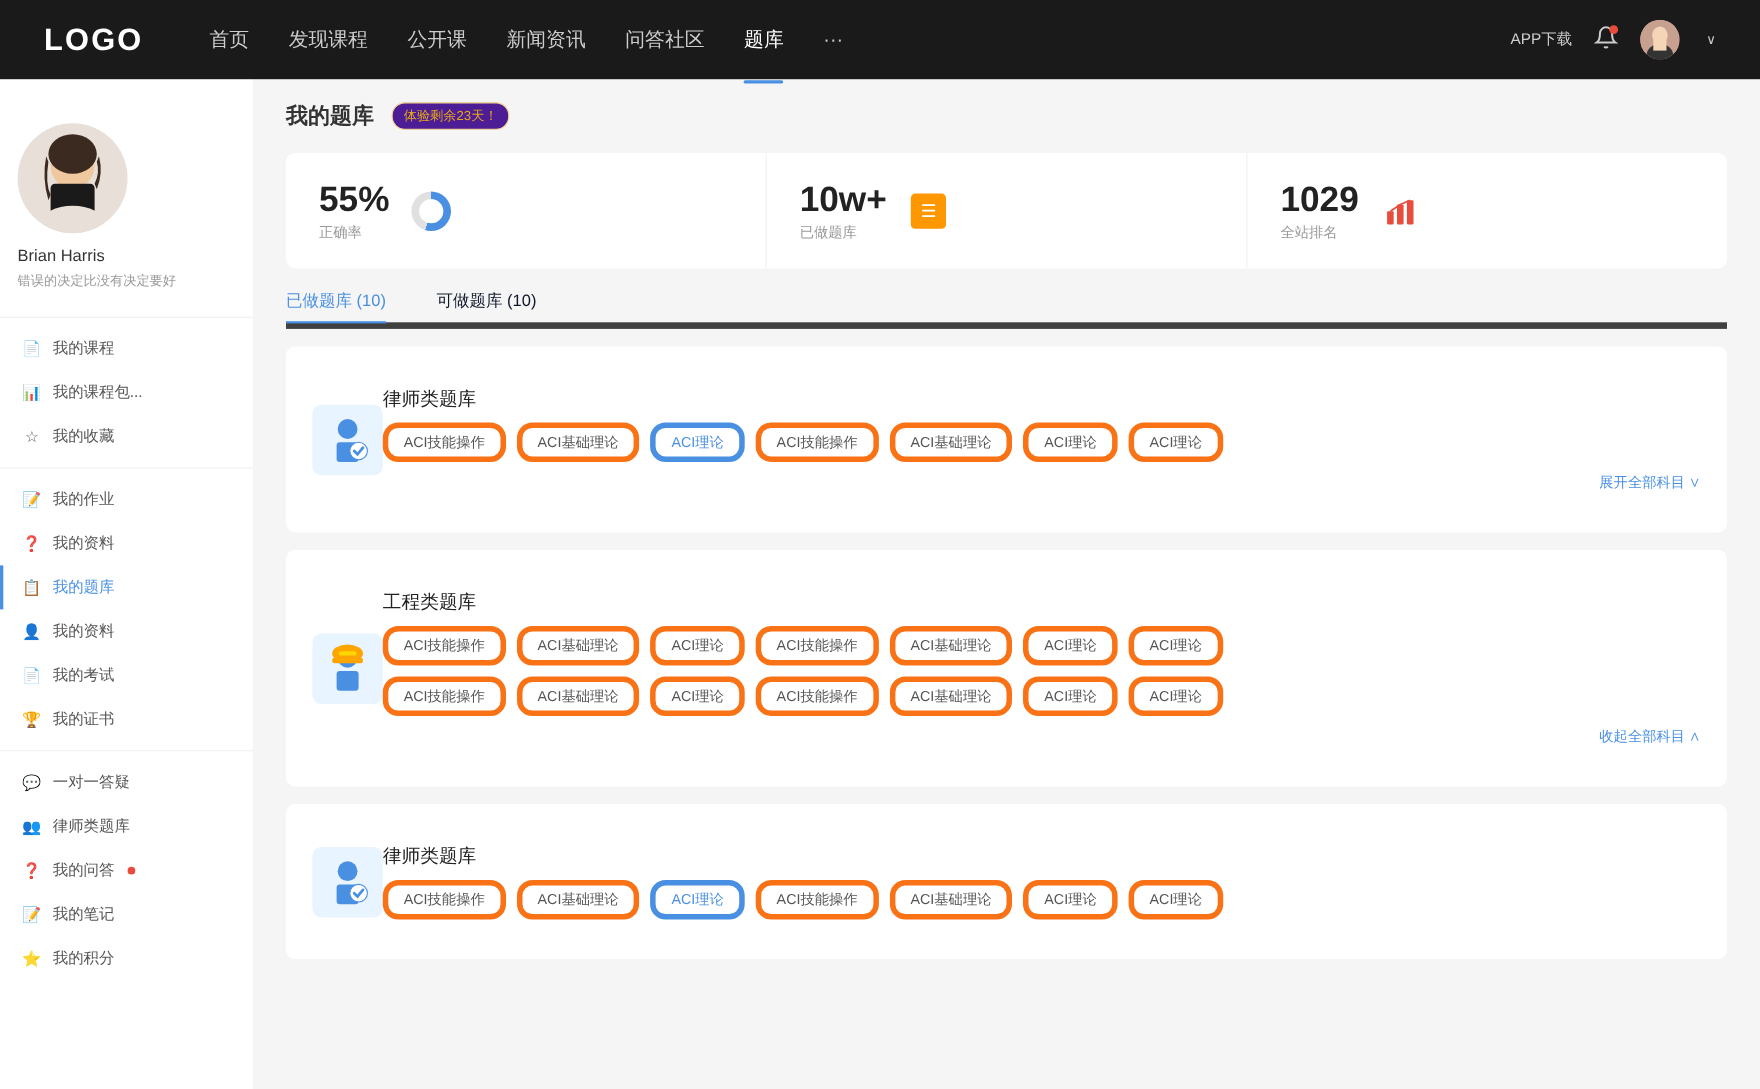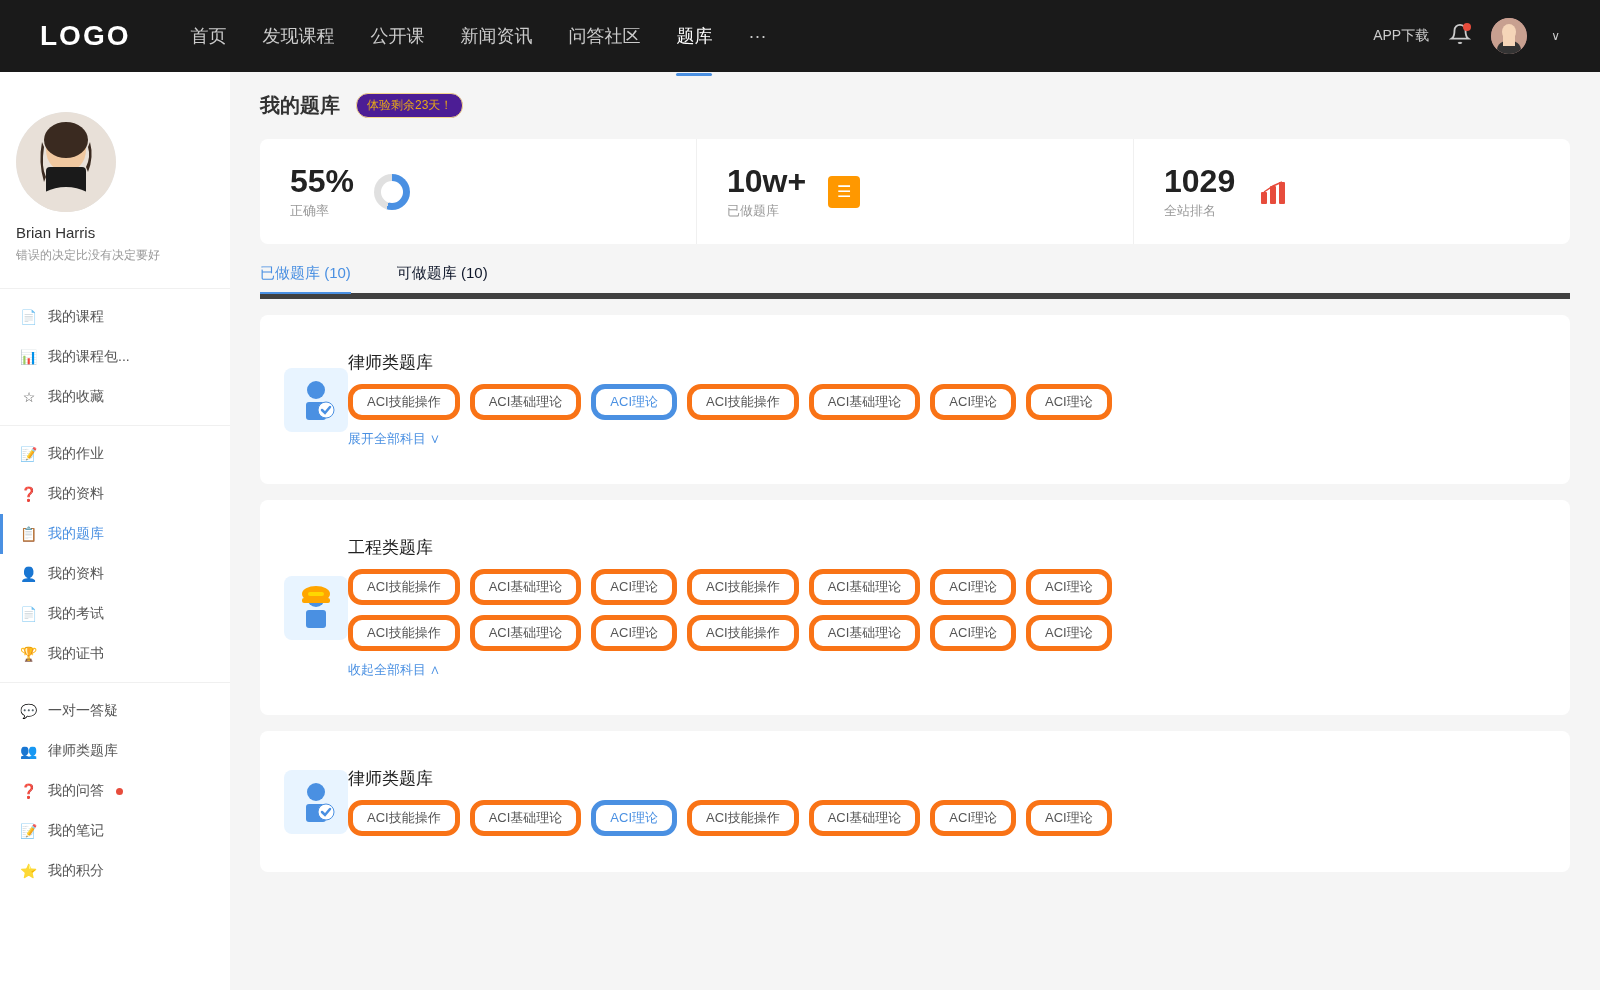--- a/index.html
+++ b/index.html
@@ -322,25 +322,26 @@
       border-radius: 14px;
       padding: 4px 14px;
       cursor: pointer;
       background: white;
     }
     .tag.active-tag {
       color: #4a90e2;
       border-color: #4a90e2;
     }
     .expand-link {
-      text-align: left;
+      text-align: right;
       font-size: 13px;
       color: #4a90e2;
       cursor: pointer;
       margin-top: 10px;
+      font-family: Liberation Serif, serif;
     }
     .tags-section { flex: 1; }
   </style>
 </head>
 <body>
 
 <header class="header">
   <div class="header-logo">LOGO</div>
   <nav class="header-nav">
     <span class="nav-item">首页</span>

